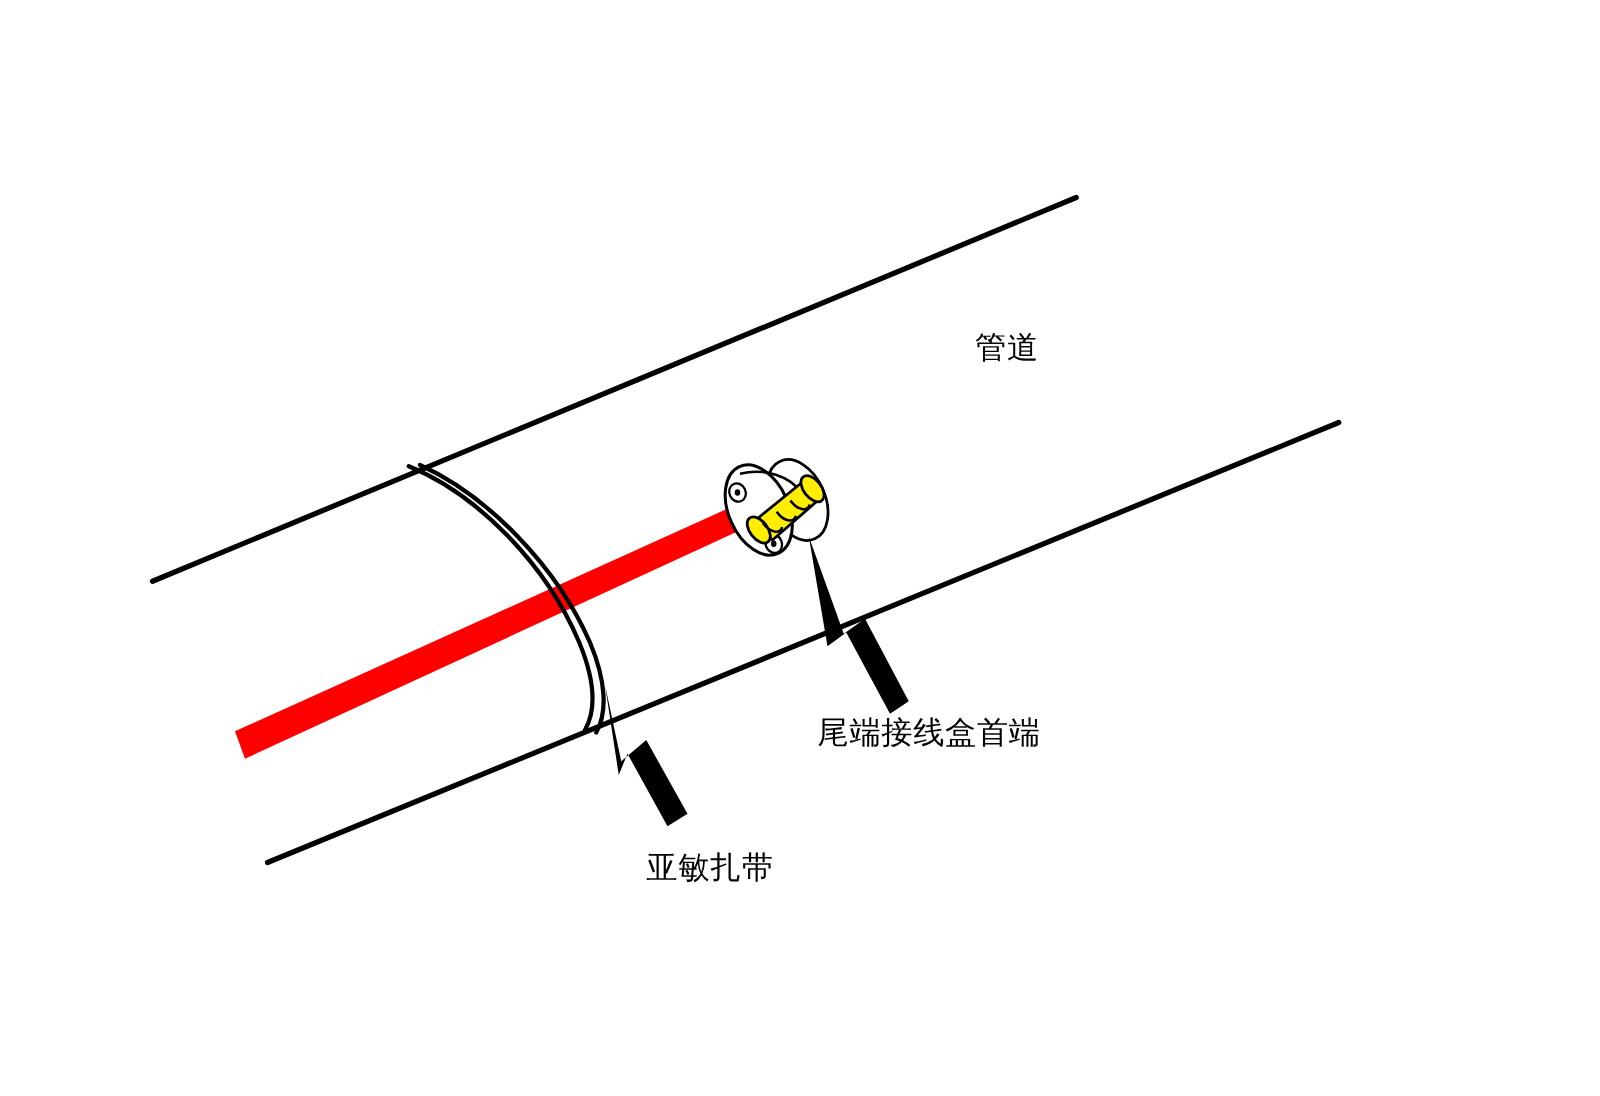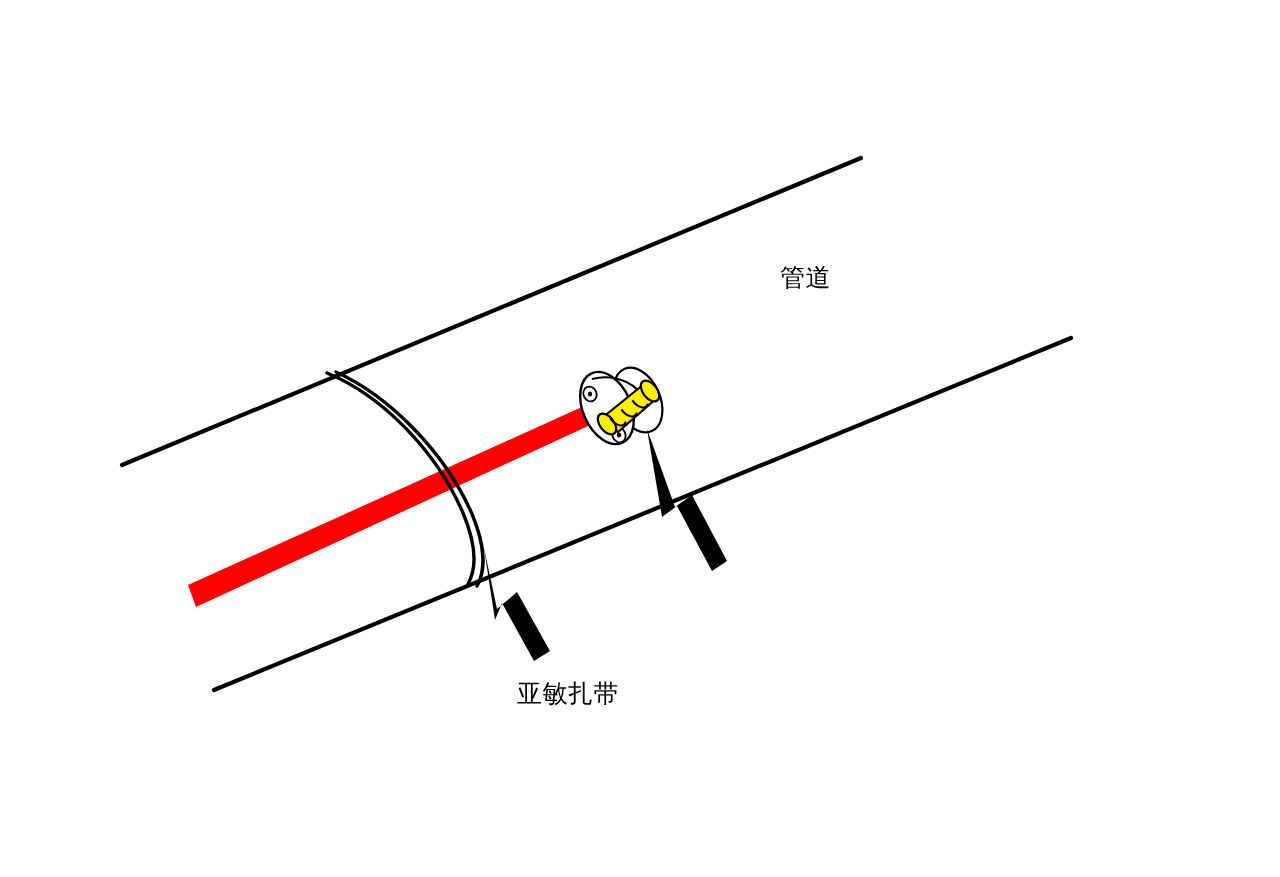--- a/index.html
+++ b/index.html
@@ -111,16 +111,17 @@
                L 498,661
                L 466,603
                L 459,620
                Z" fill="#000000" stroke="none"></path>
     </g>
 
   </svg>
 
   <div class="label-text" id="label-pipe">管道</div>
 
+  <div class="label-text" id="label-junction">尾端接线盒首端</div>
 
   <div class="label-text" id="label-cabletie">亚敏扎带</div>
 
 </div>
 
 </body></html>

